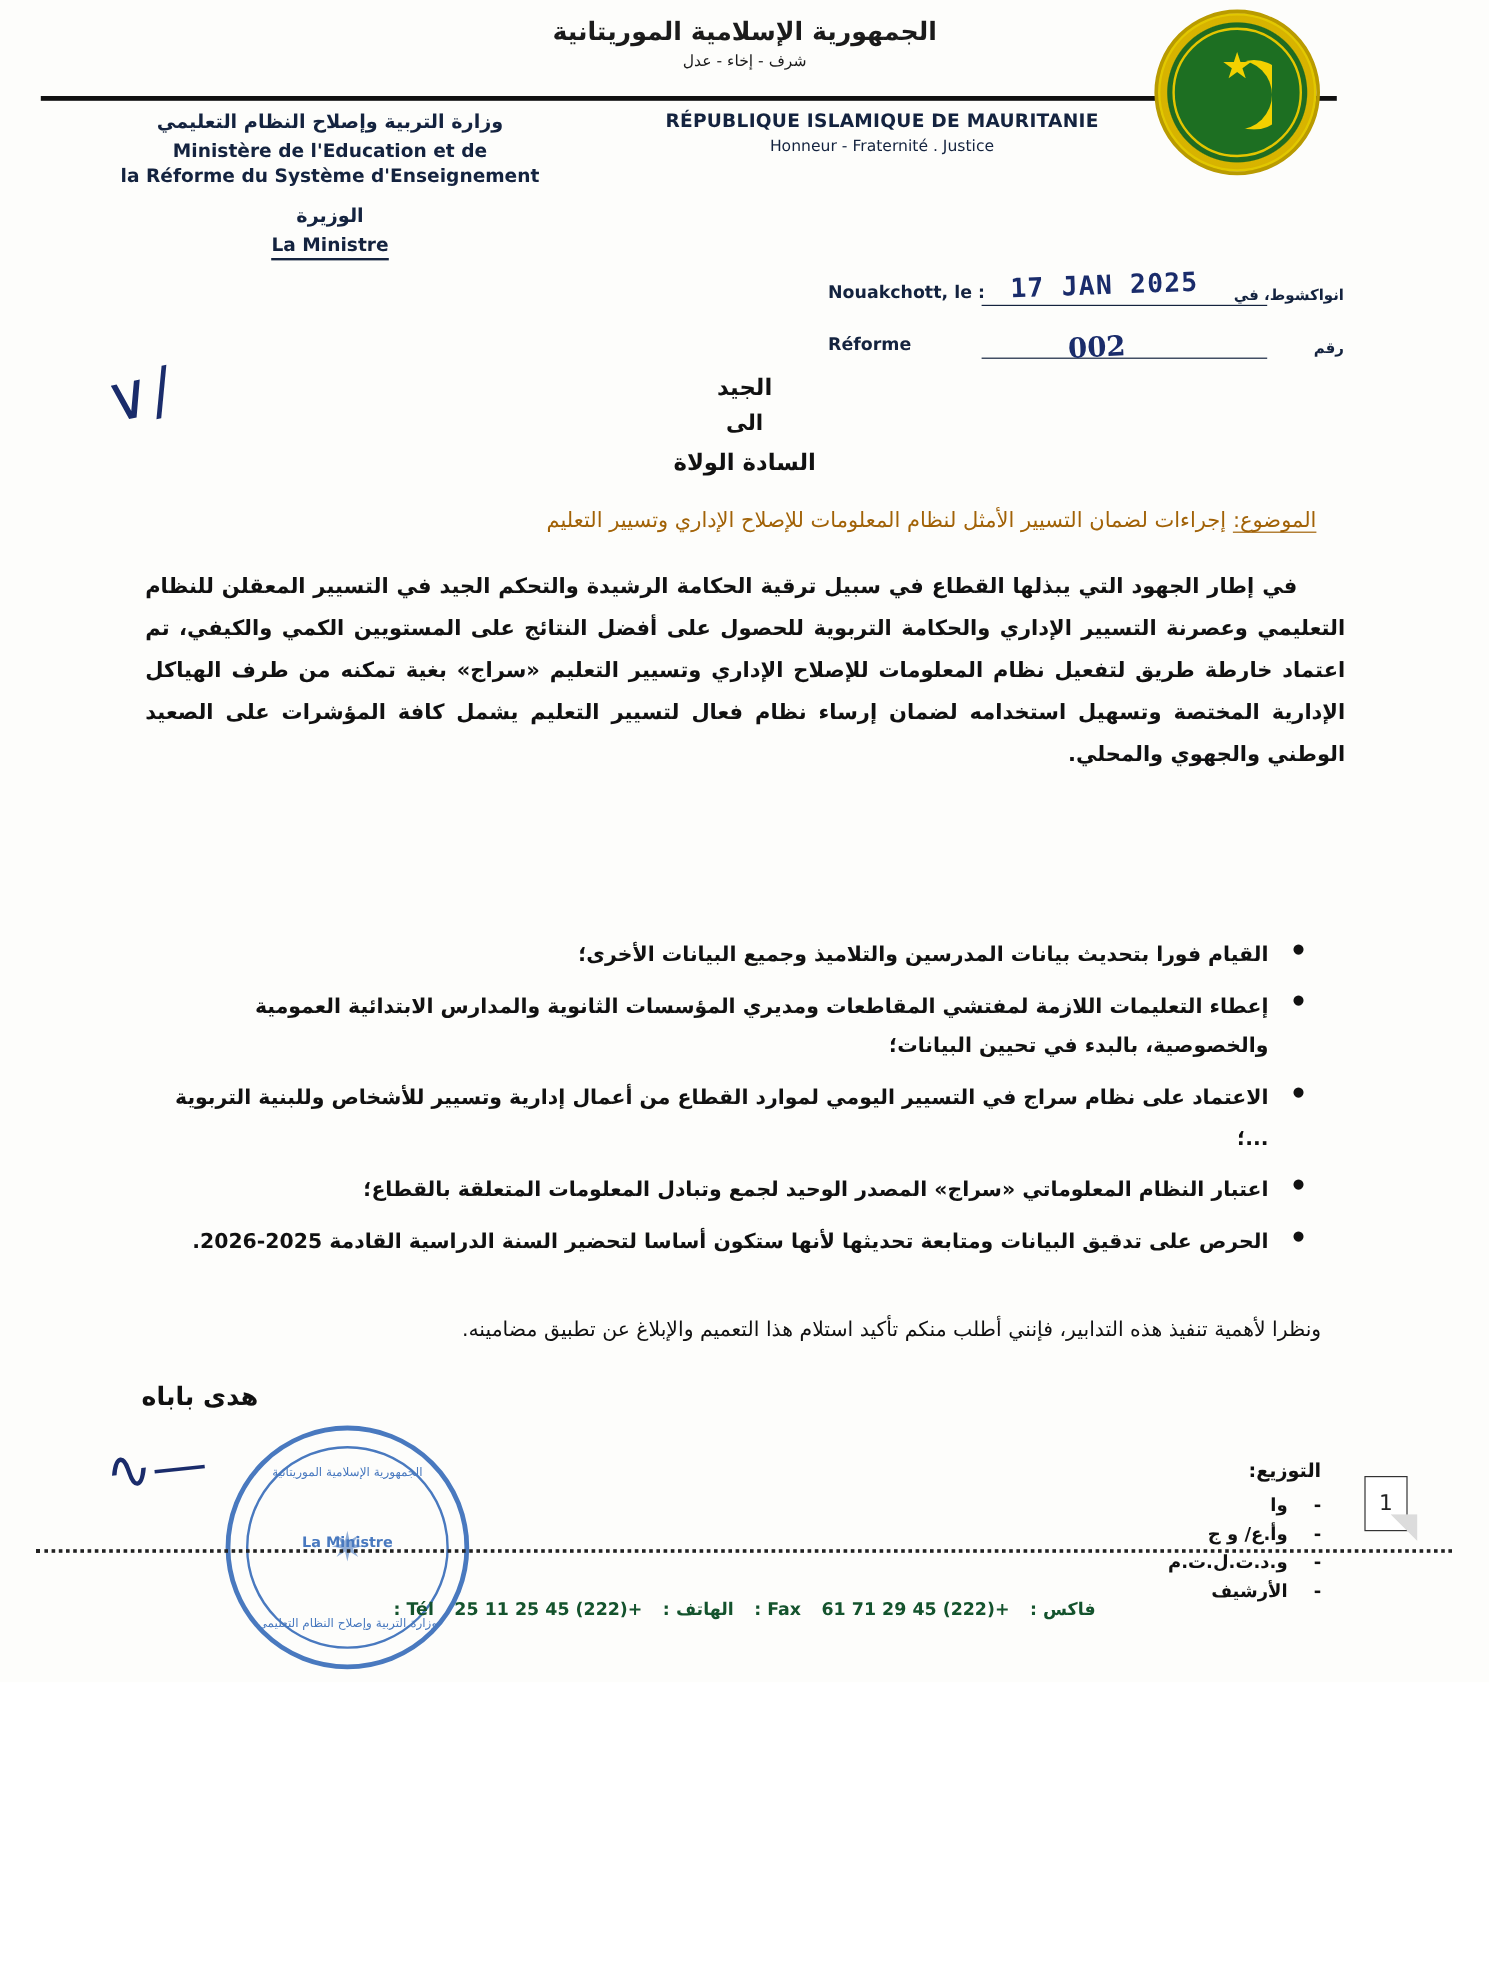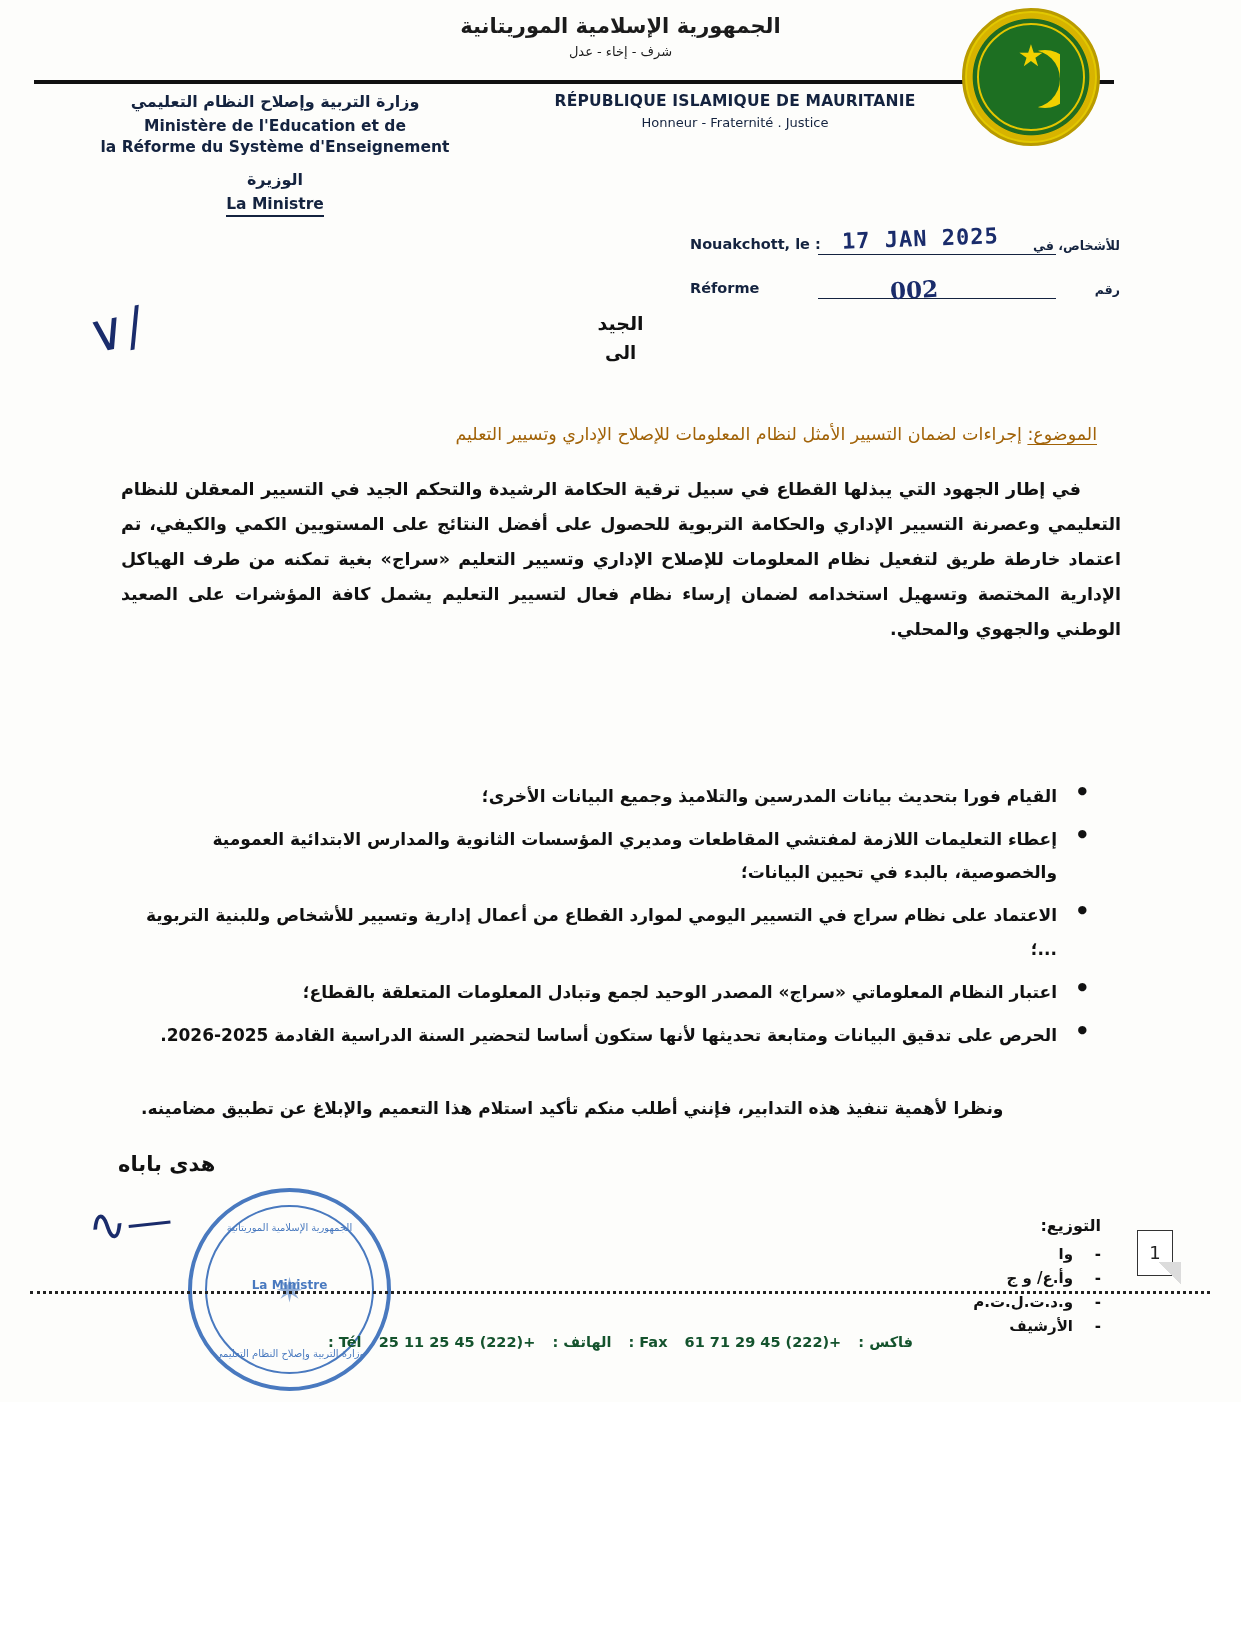--- a/index.html
+++ b/index.html
@@ -236,23 +236,23 @@
     font-size: 11px;
   }
 
   .closing {
     position: absolute;
     top: 1098px;
     right: 140px;
     width: 960px;
     direction: rtl;
     font-size: 17px;
-    font-weight: bold;
-    color: #111;
-    text-align: left;
+    font-weight: normal;
+    color: #111;
+    text-align: right;
   }
 
   
   .signer-name {
     position: absolute;
     top: 1152px;
     left: 118px;
     direction: rtl;
     font-size: 21px;
     font-weight: bold;
@@ -404,35 +404,36 @@
     <div class="fr2">la Réforme du Système d'Enseignement</div>
     <div class="ar2">الوزيرة</div>
     <div class="fr3">La Ministre</div>
   </div>
 
   <div class="meta">
     <div class="meta-row">
       <span class="meta-label">Nouakchott, le :</span>
       <span class="meta-line"></span>
       <span class="meta-value-date">17 JAN 2025</span>
-      <span class="meta-ar">للأشخاص، في</span>
+      <span class="meta-ar">انواكشوط، في</span>
     </div>
     <div class="meta-row">
       <span class="meta-label">Réforme</span>
       <span class="meta-line"></span>
       <span class="meta-value-num">002</span>
       <span class="meta-ar">رقم</span>
     </div>
   </div>
 
   <div style="position:absolute; top:300px; left:88px; color:#1a2c6b; font-size:52px; font-family:'DejaVu Serif',serif; transform:rotate(-12deg);">∨/</div>
 
   <div class="doc-title">
     <div class="t1">الجيد</div>
     <div class="t2">الى</div>
+    <div class="t3">السادة الولاة</div>
   </div>
 
   <div class="subject">
     <u>الموضوع:</u>
     <span>إجراءات لضمان التسيير الأمثل لنظام المعلومات للإصلاح الإداري وتسيير التعليم</span>
   </div>
 
   <div class="para" id="para1">في إطار الجهود التي يبذلها القطاع في سبيل ترقية الحكامة الرشيدة والتحكم الجيد في التسيير المعقلن للنظام التعليمي وعصرنة التسيير الإداري والحكامة التربوية للحصول على أفضل النتائج على المستويين الكمي والكيفي، تم اعتماد خارطة طريق لتفعيل نظام المعلومات للإصلاح الإداري وتسيير التعليم «سراج» بغية تمكنه من طرف الهياكل الإدارية المختصة وتسهيل استخدامه لضمان إرساء نظام فعال لتسيير التعليم يشمل كافة المؤشرات على الصعيد الوطني والجهوي والمحلي.</div>
 
   <ul class="bullets">

